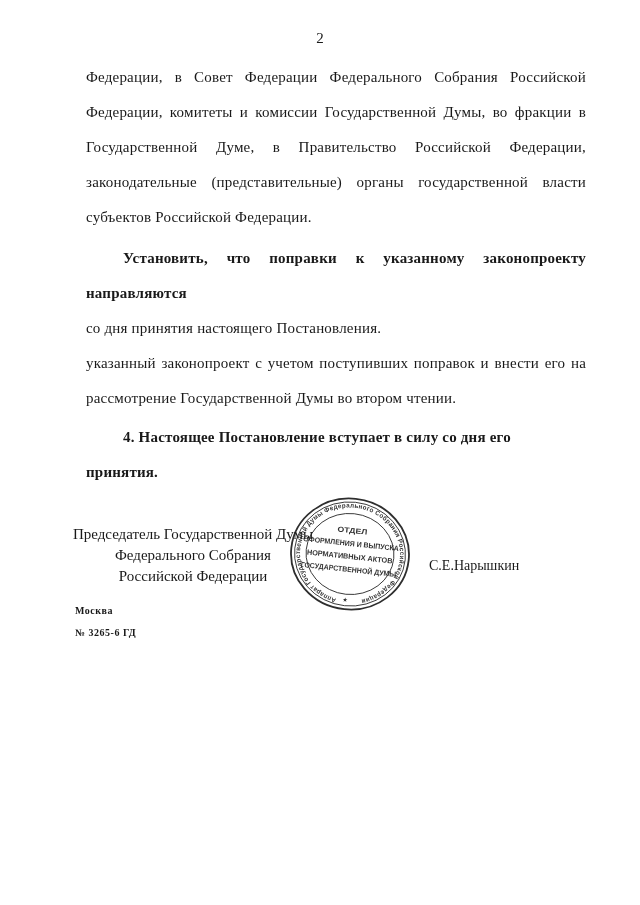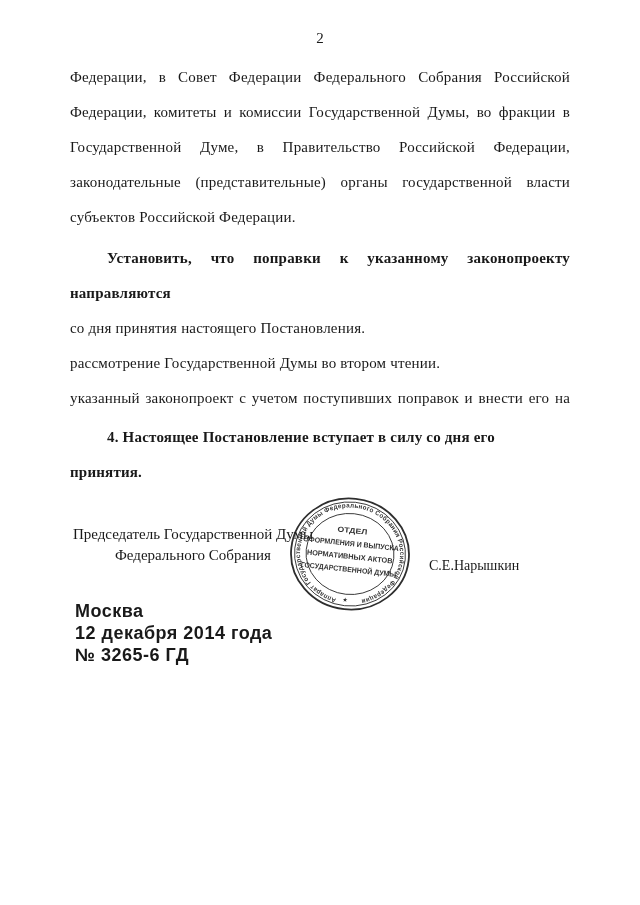--- a/index.html
+++ b/index.html
@@ -13,21 +13,21 @@
     font-family:"Liberation Serif", serif;
   }
   .page-number{
     position:absolute;
     top:30px;left:0;width:640px;
     text-align:center;
     font-size:15px;
   }
   .body-text{
     position:absolute;
-    left:70px;top:60px;
+    left:86px;top:60px;
     width:500px;
     font-size:15px;
     line-height:35px;
     letter-spacing:0.2px;
   }
   .ln{white-space:normal;}
   .ln.j{text-align:justify;text-align-last:justify;}
   .ln.ind{text-indent:37px;font-weight:bold;}
   .ln.gap{margin-top:6px;}
   .ln.gap-sm{margin-top:4px;}
@@ -41,22 +41,22 @@
     white-space:nowrap;
   }
   .sig-name{
     position:absolute;
     left:429px;top:558px;
     font-size:14px;
   }
   .footer-block{
     position:absolute;
     left:75px;top:600px;
-    font-family:Liberation Sans, sans-serif;
-    font-size:18px;
+    font-family:Liberation Serif, serif;
+    font-size:10px;
     font-weight:bold;
     line-height:22px;
     letter-spacing:0.5px;
     white-space:nowrap;
   }
   .stamp{
     position:absolute;
     left:284px;top:492px;
     width:132px;height:124px;
     opacity:0.92;
@@ -78,28 +78,29 @@
   <div class="page-number">2</div>
 
   <div class="body-text">
     <div class="ln j">Федерации, в Совет Федерации Федерального Собрания Российской</div>
     <div class="ln j">Федерации, комитеты и комиссии Государственной Думы, во фракции в</div>
     <div class="ln j">Государственной Думе, в Правительство Российской Федерации,</div>
     <div class="ln j">законодательные (представительные) органы государственной власти</div>
     <div class="ln">субъектов Российской Федерации.</div>
     <div class="ln j ind gap">Установить, что поправки к указанному законопроекту направляются</div>
     <div class="ln">со дня принятия настоящего Постановления.</div>
+    <div class="ln j">указанный законопроект с учетом поступивших поправок и внести его на</div>
     <div class="ln">рассмотрение Государственной Думы во втором чтении.</div>
-    <div class="ln j">указанный законопроект с учетом поступивших поправок и внести его на</div>
     <div class="ln ind gap-sm">4. Настоящее Постановление вступает в силу со дня его принятия.</div>
   </div>
 
   <div class="sig-block">
     <div>Председатель Государственной Думы</div>
     <div>Федерального Собрания</div>
+    <div>Российской Федерации</div>
   </div>
 
   <div class="sig-name">С.Е.Нарышкин</div>
 
   <svg class="stamp" viewBox="0 0 132 124" xmlns="http://www.w3.org/2000/svg">
     <g transform="rotate(6 66 62)">
       <ellipse cx="66" cy="62" rx="59" ry="55.5" fill="none" stroke="#1d1d1d" stroke-width="1.8"></ellipse>
       <ellipse cx="66" cy="62" rx="55.5" ry="52" fill="none" stroke="#1d1d1d" stroke-width="0.9"></ellipse>
       <ellipse cx="66" cy="62" rx="44" ry="40.5" fill="none" stroke="#1d1d1d" stroke-width="0.9"></ellipse>
       <path id="stamp-ring-path" d="M 66,108.5 A 50,46.5 0 1 1 66,15.5 A 50,46.5 0 1 1 66,108.5" fill="none" stroke="none"></path>
@@ -109,17 +110,16 @@
       <text class="ctr-txt" x="66" y="41" text-anchor="middle" textLength="30" lengthAdjust="spacingAndGlyphs">ОТДЕЛ</text>
       <text class="ctr-txt" x="66" y="54" text-anchor="middle" textLength="96" lengthAdjust="spacingAndGlyphs">ОФОРМЛЕНИЯ И ВЫПУСКА</text>
       <text class="ctr-txt" x="66" y="67" text-anchor="middle" textLength="86" lengthAdjust="spacingAndGlyphs">НОРМАТИВНЫХ АКТОВ</text>
       <text class="ctr-txt" x="66" y="80" text-anchor="middle" textLength="96" lengthAdjust="spacingAndGlyphs">ГОСУДАРСТВЕННОЙ ДУМЫ</text>
       <text class="star-txt" x="66" y="110" text-anchor="middle">★</text>
     </g>
   </svg>
 
   <div class="footer-block">
     <div>Москва</div>
-    <div>12 декабря 2014 года</div>
     <div>№ 3265-6 ГД</div>
   </div>
 
 </div>
 
 </body></html>

